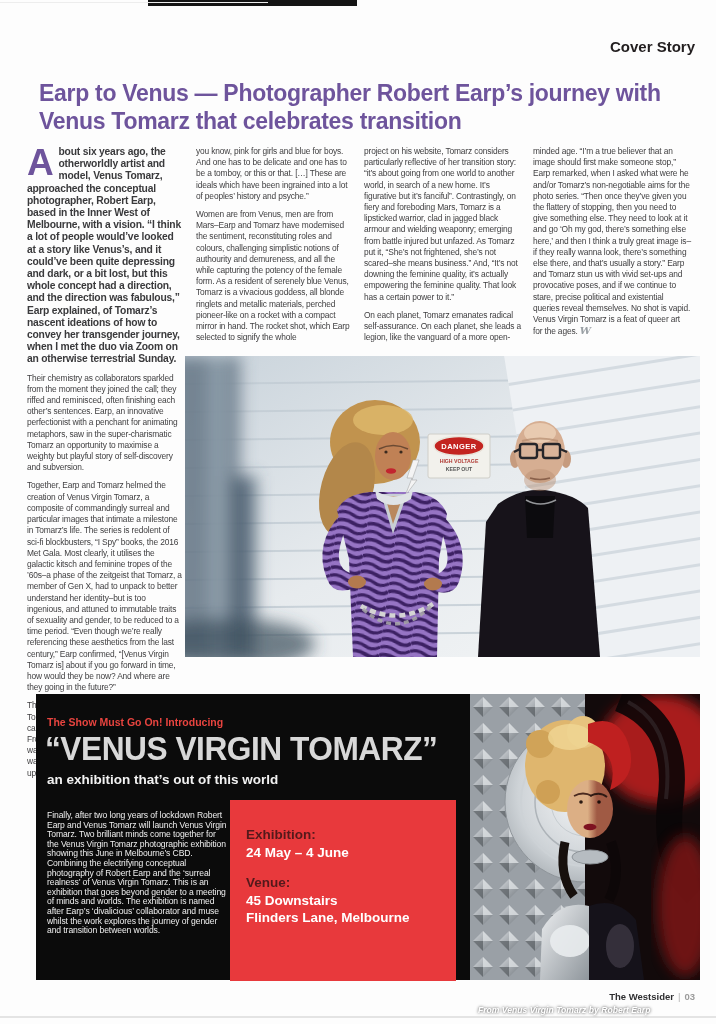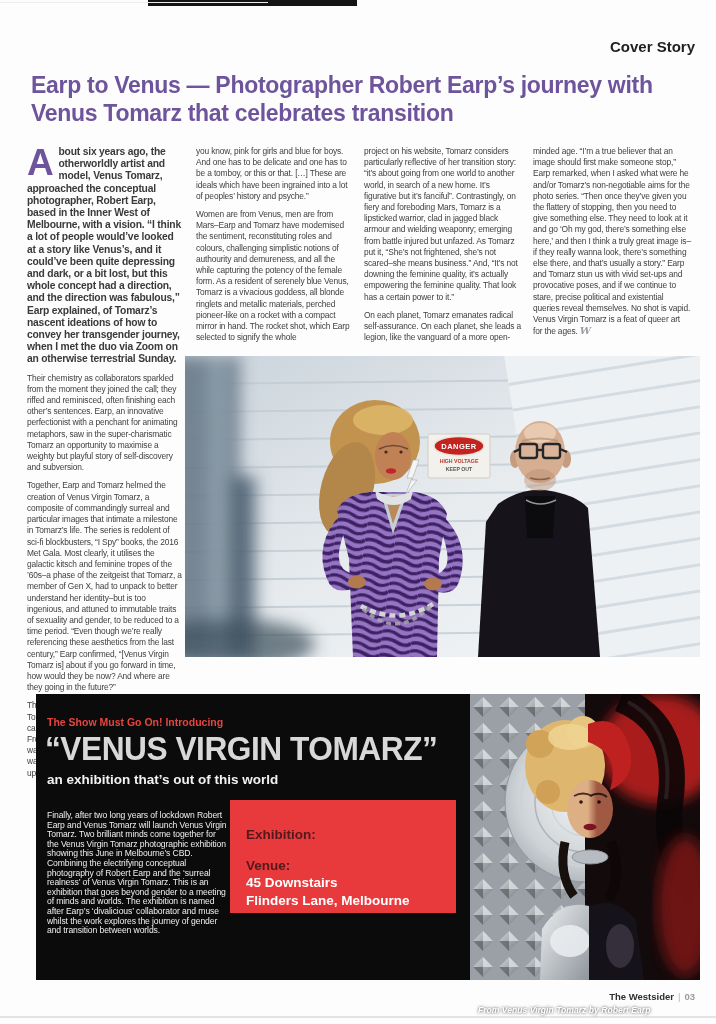--- a/index.html
+++ b/index.html
@@ -1,21 +1,21 @@
 <!DOCTYPE html>
 <html><head>
 <meta charset="utf-8">
 <style>
   html,body{margin:0;padding:0;background:#ffffff;}
   .page{position:relative;width:716px;height:1024px;background:#fdfdfd;overflow:hidden;
         font-family:"Liberation Sans",sans-serif;}
   .topbar{position:absolute;left:148px;top:0;width:209px;height:6px;background:#141414;}
   .topline{position:absolute;left:0;top:2px;width:268px;height:1px;background:#ededed;}
   .section-label{position:absolute;right:21px;top:38px;font-size:15px;font-weight:700;color:#221e1f;}
-  .headline{position:absolute;left:27px;top:68px;width:645px;margin:4px;
+  .headline{position:absolute;left:27px;top:68px;width:645px;margin:12px;
             font-size:23px;line-height:27.5px;font-weight:700;color:#6e549c;letter-spacing:-0.3px;}
   .col{position:absolute;top:146px;width:155px;font-size:8.4px;line-height:11.2px;
        letter-spacing:-0.15px;color:#414042;z-index:1;}
   .col p{margin:0 0 7px 0;}
   .col1{left:27px;}
   .col2{left:196px;width:156px;}
   .col3{left:364px;width:157px;}
   .col4{left:533px;width:158px;}
   .intro{font-size:10.3px;line-height:12.2px;font-weight:700;color:#3a3a3c;
          letter-spacing:-0.2px;margin:0 0 8px 0;}
@@ -25,21 +25,21 @@
            color:#9aa0a5;font-size:10px;}
   .main-photo{position:absolute;left:185px;top:356px;width:515px;height:301px;z-index:2;
               overflow:hidden;}
   .panel{position:absolute;left:36px;top:694px;width:664px;height:286px;background:#0b0b0b;z-index:3;}
   .kicker{position:absolute;left:11px;top:22px;font-size:10.5px;font-weight:700;color:#e8443f;}
   .panel-title{position:absolute;left:9px;top:36px;font-size:33px;font-weight:700;color:#d8d8d8;
                letter-spacing:-0.5px;transform:scaleX(0.96);transform-origin:left;white-space:nowrap;}
   .panel-sub{position:absolute;left:11px;top:78px;font-size:13.5px;font-weight:700;color:#f2f2f2;}
   .panel-body{position:absolute;left:11px;top:106px;width:180px;font-size:8.6px;line-height:9.6px;
               letter-spacing:-0.1px;color:#efefef;margin-top:11px;}
-  .red-box{position:absolute;left:194px;top:106px;width:226px;height:113px;background:#e8393c;
+  .red-box{position:absolute;left:194px;top:106px;width:226px;height:181px;background:#e8393c;
            padding:26px 0 0 16px;box-sizing:border-box;}
   .rb-label{font-size:13.5px;font-weight:700;color:#54191b;line-height:17.5px;}
   .rb-value{font-size:13.5px;font-weight:700;color:#ffffff;line-height:17.5px;}
   .rb-gap{height:13px;}
   .split-photo{position:absolute;left:434px;top:0;width:230px;height:328px;overflow:hidden;}
   .photo-caption{position:absolute;left:8px;bottom:7px;font-size:8.6px;font-weight:700;
                  font-style:italic;color:#ffffff;text-shadow:0 0 3px rgba(0,0,0,.8);z-index:4;}
   .footer{position:absolute;right:21px;top:991px;font-size:9.5px;color:#2e2e30;}
   .footer .mag{font-weight:700;color:#2e2e30;}
   .footer .div{color:#b3b3b3;padding:0 4px;}
@@ -192,20 +192,21 @@
   </div>
 
   <div class="panel">
     <div class="kicker">The Show Must Go On! Introducing</div>
     <div class="panel-title">“VENUS VIRGIN TOMARZ”</div>
     <div class="panel-sub">an exhibition that’s out of this world</div>
     <div class="panel-body">Finally, after two long years of lockdown Robert Earp and Venus Tomarz will launch Venus Virgin Tomarz. Two brilliant minds come together for the Venus Virgin Tomarz photographic exhibition showing this June in Melbourne’s CBD. Combining the electrifying conceptual photography of Robert Earp and the ‘surreal realness’ of Venus Virgin Tomarz. This is an exhibition that goes beyond gender to a meeting of minds and worlds. The exhibition is named after Earp’s ‘divalicious’ collaborator and muse whilst the work explores the journey of gender and transition between worlds.</div>
 
     <div class="red-box">
       <div class="rb-label">Exhibition:</div>
+      <div class="rb-value">24 May – 4 June</div>
       <div class="rb-gap"></div>
       <div class="rb-label">Venue:</div>
       <div class="rb-value">45 Downstairs</div>
       <div class="rb-value">Flinders Lane, Melbourne</div>
     </div>
 
     <div class="split-photo">
       <svg width="230" height="286" viewBox="0 0 230 286" preserveAspectRatio="none">
         <defs>
           <linearGradient id="studGrad" x1="0" y1="0" x2="1" y2="1">

